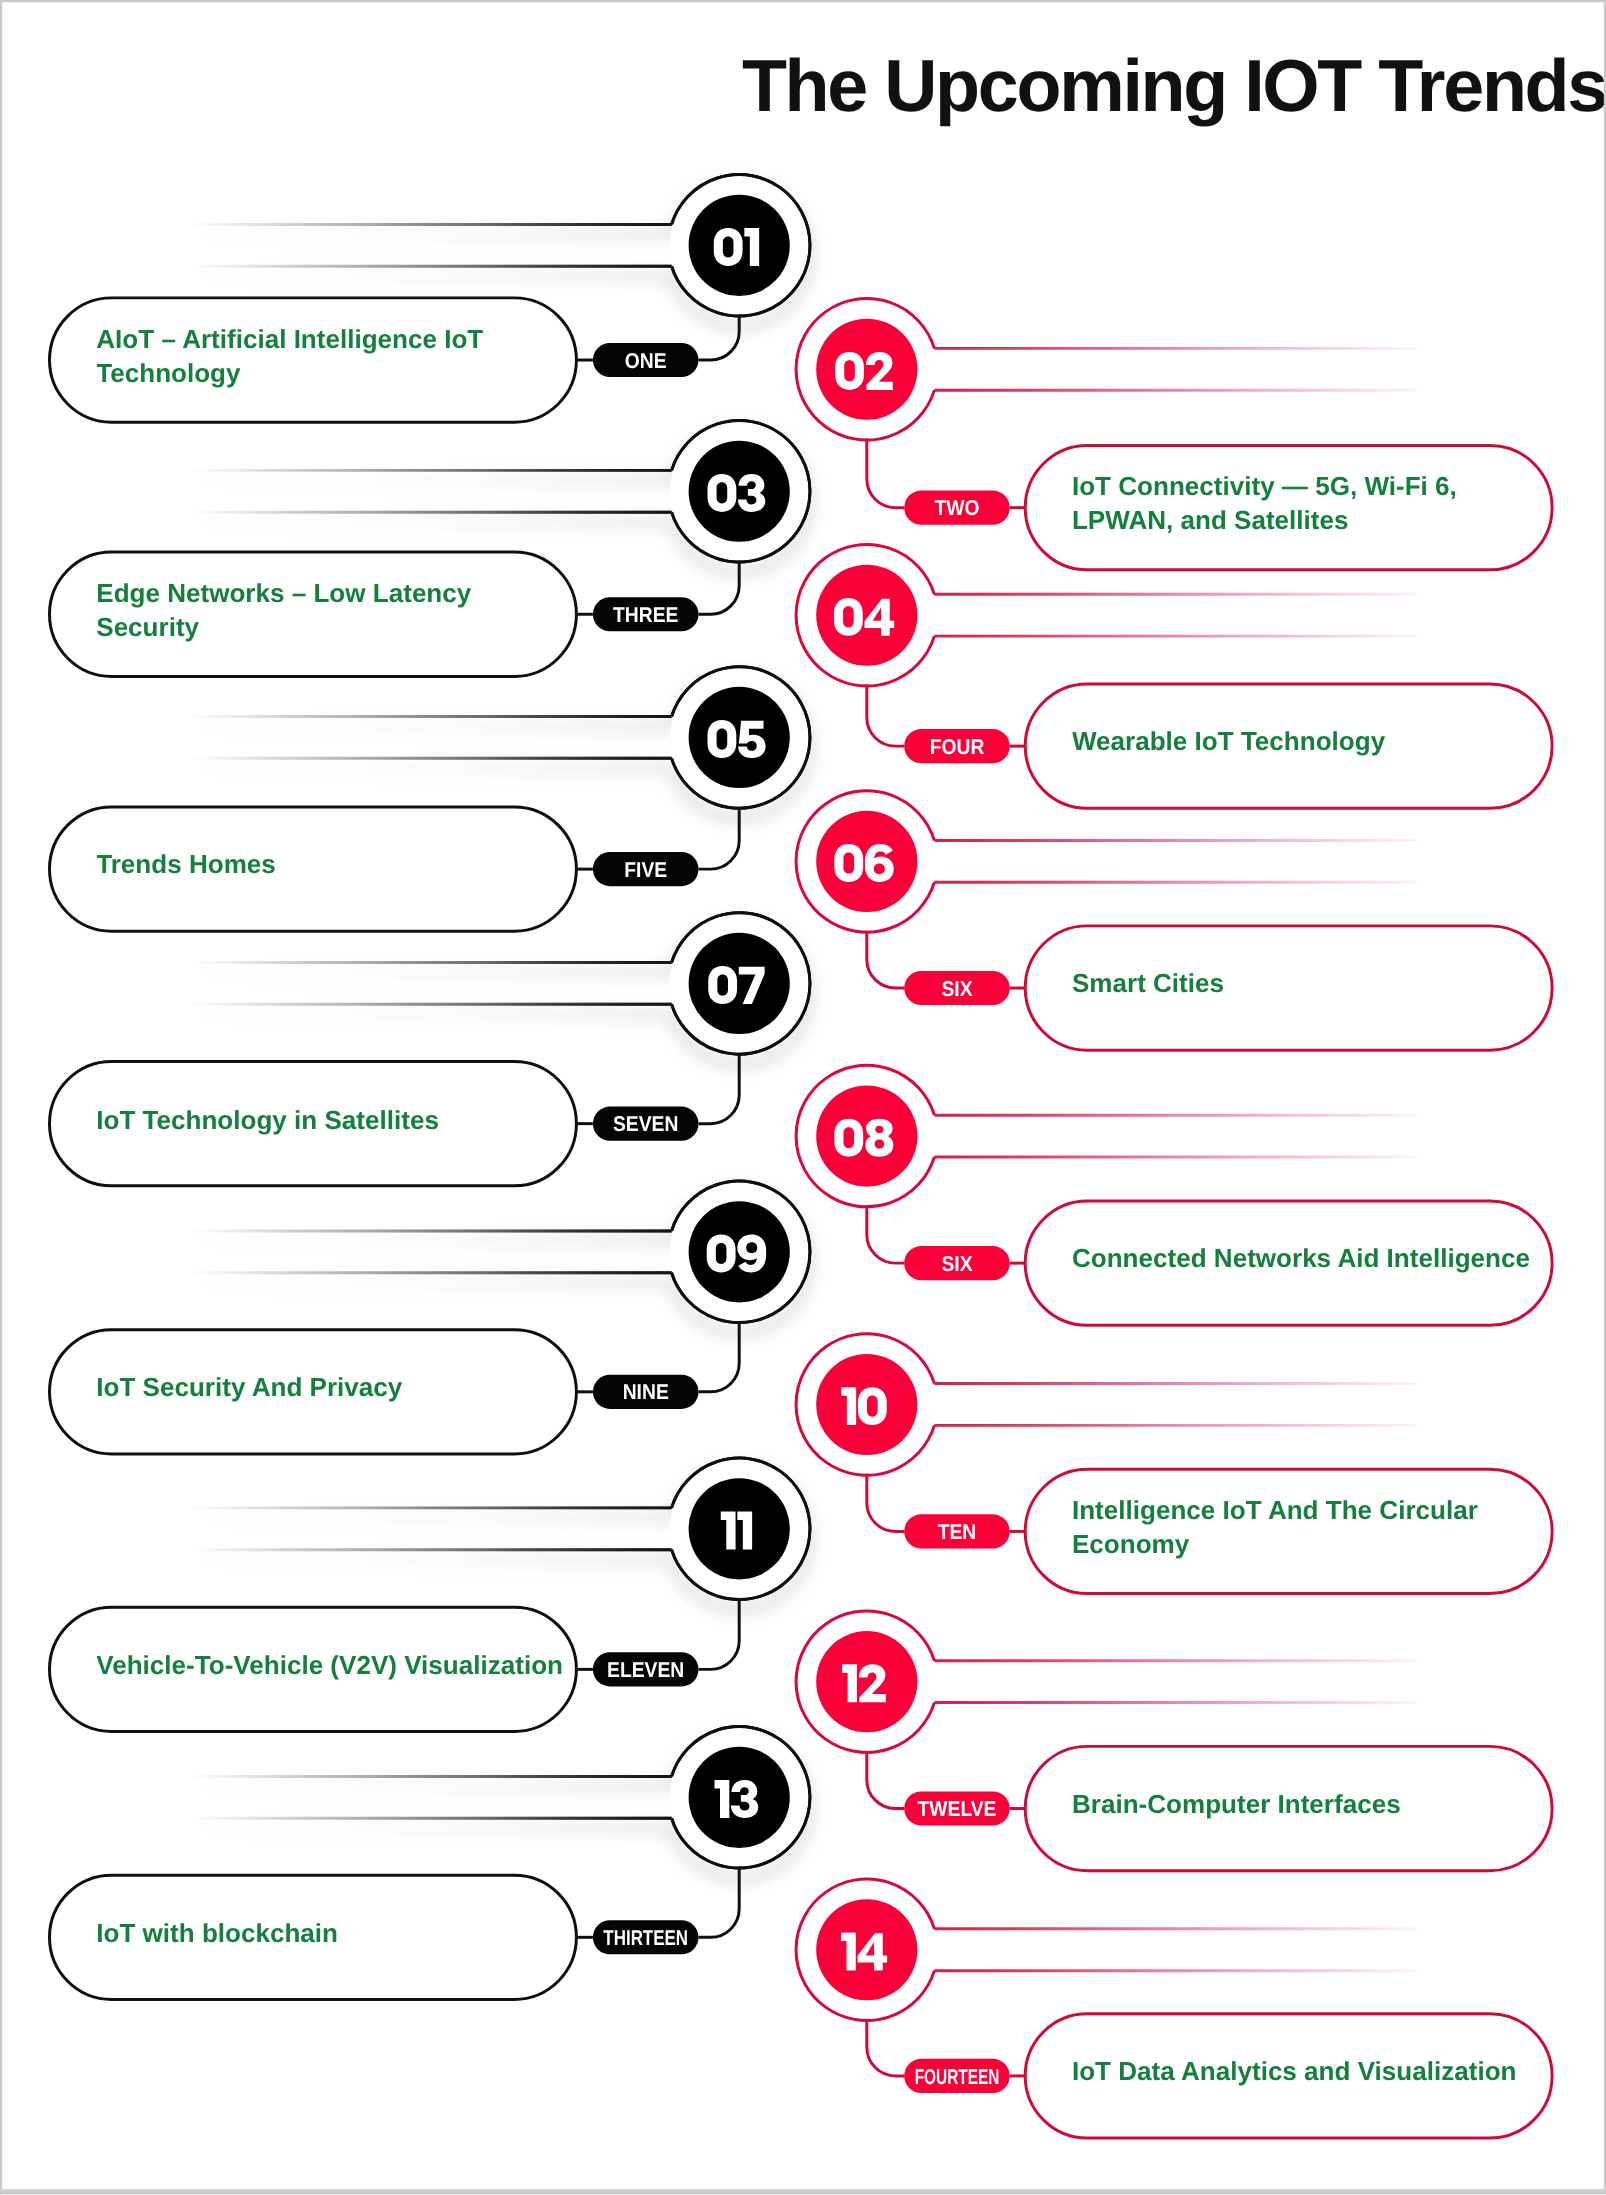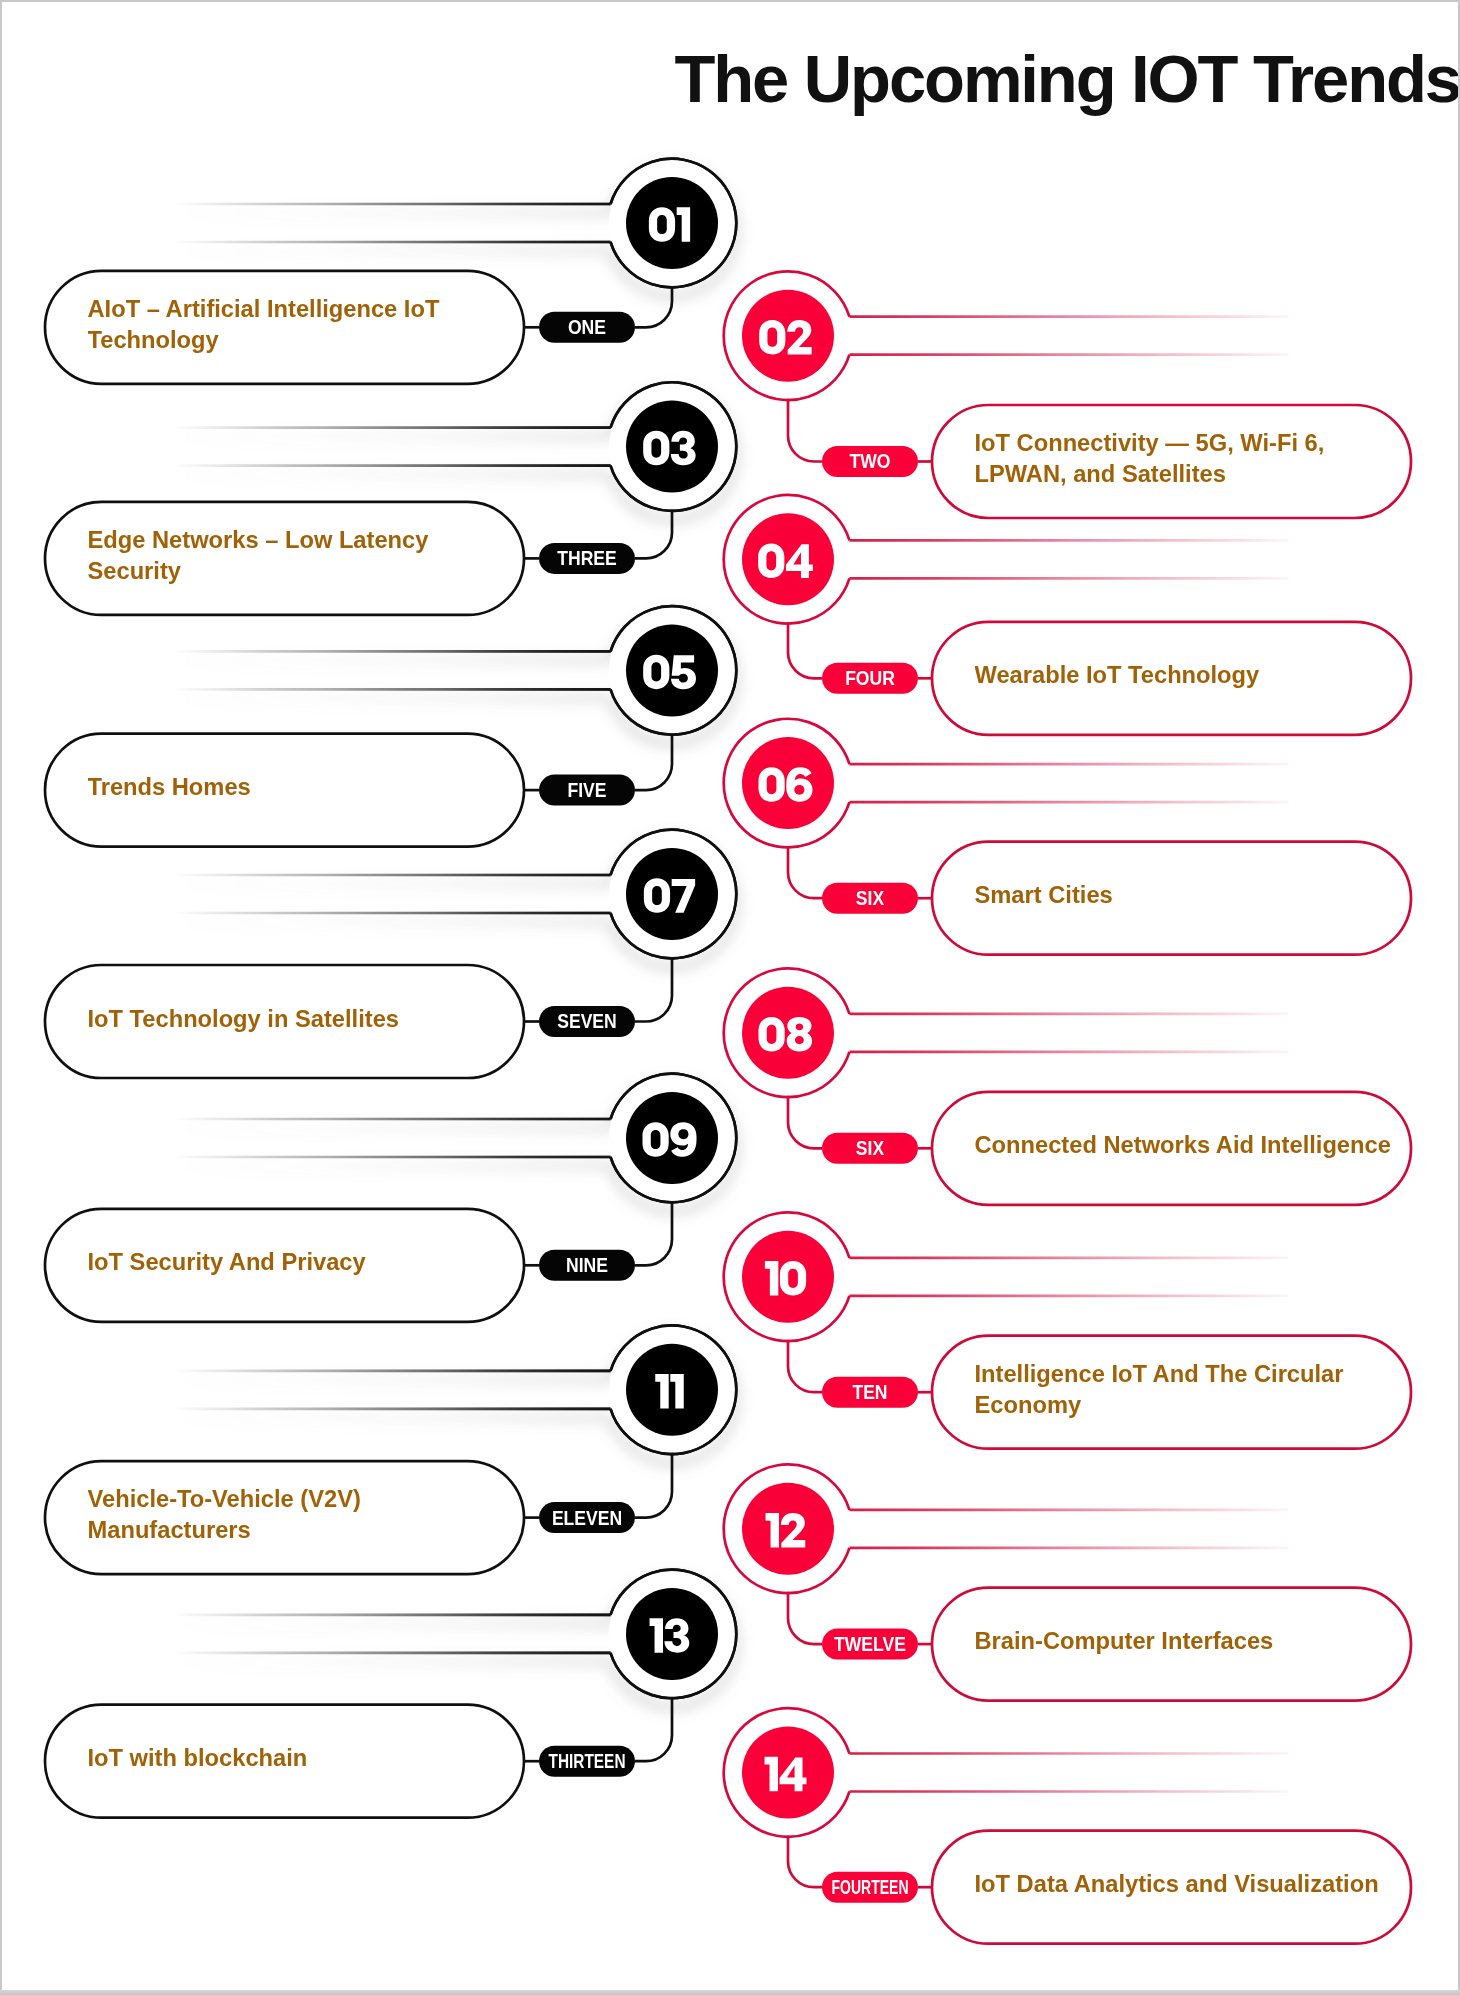--- a/index.html
+++ b/index.html
@@ -15,21 +15,21 @@
   .page-edge.top{left:0;top:0;width:1460px;height:2px;}
   .page-edge.left{left:0;top:0;width:2px;height:1995px;}
   .page-edge.right{right:0;top:0;width:2px;height:1995px;}
   .page-edge.bottom{left:0;bottom:0;width:1460px;height:5px;
        background:linear-gradient(#d7d7d7,#c4c4c4);}
   #svgroot{position:absolute;left:0;top:0;}
   .page-title{position:absolute;left:0px;top:45px;width:1460px;text-align:right;
        font-size:67px;font-weight:700;color:#111111;letter-spacing:-2.1px;
        font-family:"Liberation Sans",sans-serif;line-height:1;}
   .cardtxt{font-family:"Liberation Sans",sans-serif;font-weight:700;font-size:23.7px;
-       line-height:30.8px;color:#a16207;display:flex;align-items:center;height:100%;}
+       line-height:30.8px;color:#15803d;display:flex;align-items:center;height:100%;}
 </style>
 </head>
 <body>
 
 <div id="stage">
   <div class="page-title">The Upcoming IOT Trends</div>
   <svg id="svgroot" width="1460" height="1995" viewBox="0 0 1460 1995">
       <defs>
         <filter id="sh" x="-25%" y="-55%" width="150%" height="230%" color-interpolation-filters="sRGB">
           <feDropShadow dx="0" dy="9" stdDeviation="7" flood-color="#808080" flood-opacity="0.85"></feDropShadow>
@@ -163,21 +163,21 @@
         <foreignObject x="974.5" y="845.2" width="429" height="101"><div xmlns="http://www.w3.org/1999/xhtml" class="cardtxt">Smart Cities</div></foreignObject>
         <rect x="45" y="965" width="479" height="113" rx="56.5" ry="56.5" fill="#ffffff" stroke="#0F0F0F" stroke-width="2.7"></rect>
         <foreignObject x="87.5" y="968.5" width="429" height="101"><div xmlns="http://www.w3.org/1999/xhtml" class="cardtxt">IoT Technology in Satellites</div></foreignObject>
         <rect x="932" y="1091.8" width="479" height="113" rx="56.5" ry="56.5" fill="#ffffff" stroke="#CE0A38" stroke-width="2.7"></rect>
         <foreignObject x="974.5" y="1095.3" width="429" height="101"><div xmlns="http://www.w3.org/1999/xhtml" class="cardtxt">Connected Networks Aid Intelligence</div></foreignObject>
         <rect x="45" y="1208.8" width="479" height="113" rx="56.5" ry="56.5" fill="#ffffff" stroke="#0F0F0F" stroke-width="2.7"></rect>
         <foreignObject x="87.5" y="1212.3" width="429" height="101"><div xmlns="http://www.w3.org/1999/xhtml" class="cardtxt">IoT Security And Privacy</div></foreignObject>
         <rect x="932" y="1335.7" width="479" height="113" rx="56.5" ry="56.5" fill="#ffffff" stroke="#CE0A38" stroke-width="2.7"></rect>
         <foreignObject x="974.5" y="1339.2" width="429" height="101"><div xmlns="http://www.w3.org/1999/xhtml" class="cardtxt">Intelligence IoT And The Circular Economy</div></foreignObject>
         <rect x="45" y="1461.1" width="479" height="113" rx="56.5" ry="56.5" fill="#ffffff" stroke="#0F0F0F" stroke-width="2.7"></rect>
-        <foreignObject x="87.5" y="1464.6" width="429" height="101"><div xmlns="http://www.w3.org/1999/xhtml" class="cardtxt">Vehicle-To-Vehicle (V2V) Manufacturers</div></foreignObject>
+        <foreignObject x="87.5" y="1464.6" width="429" height="101"><div xmlns="http://www.w3.org/1999/xhtml" class="cardtxt">Vehicle-To-Vehicle (V2V) Visualization</div></foreignObject>
         <rect x="932" y="1587.6" width="479" height="113" rx="56.5" ry="56.5" fill="#ffffff" stroke="#CE0A38" stroke-width="2.7"></rect>
         <foreignObject x="974.5" y="1591.1" width="429" height="101"><div xmlns="http://www.w3.org/1999/xhtml" class="cardtxt">Brain-Computer Interfaces</div></foreignObject>
         <rect x="45" y="1704.7" width="479" height="113" rx="56.5" ry="56.5" fill="#ffffff" stroke="#0F0F0F" stroke-width="2.7"></rect>
         <foreignObject x="87.5" y="1708.2" width="429" height="101"><div xmlns="http://www.w3.org/1999/xhtml" class="cardtxt">IoT with blockchain</div></foreignObject>
         <rect x="932" y="1830.7" width="479" height="113" rx="56.5" ry="56.5" fill="#ffffff" stroke="#CE0A38" stroke-width="2.7"></rect>
         <foreignObject x="974.5" y="1834.2" width="429" height="101"><div xmlns="http://www.w3.org/1999/xhtml" class="cardtxt">IoT Data Analytics and Visualization</div></foreignObject>
       </g>
       <g>
         <g>
           <rect x="539" y="311.8" width="96" height="31" rx="15.5" ry="15.5" fill="#050505"></rect>

